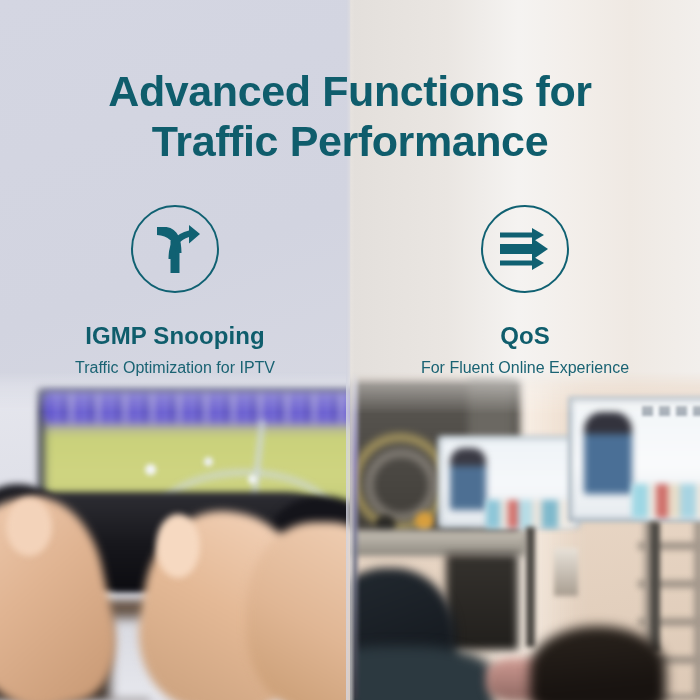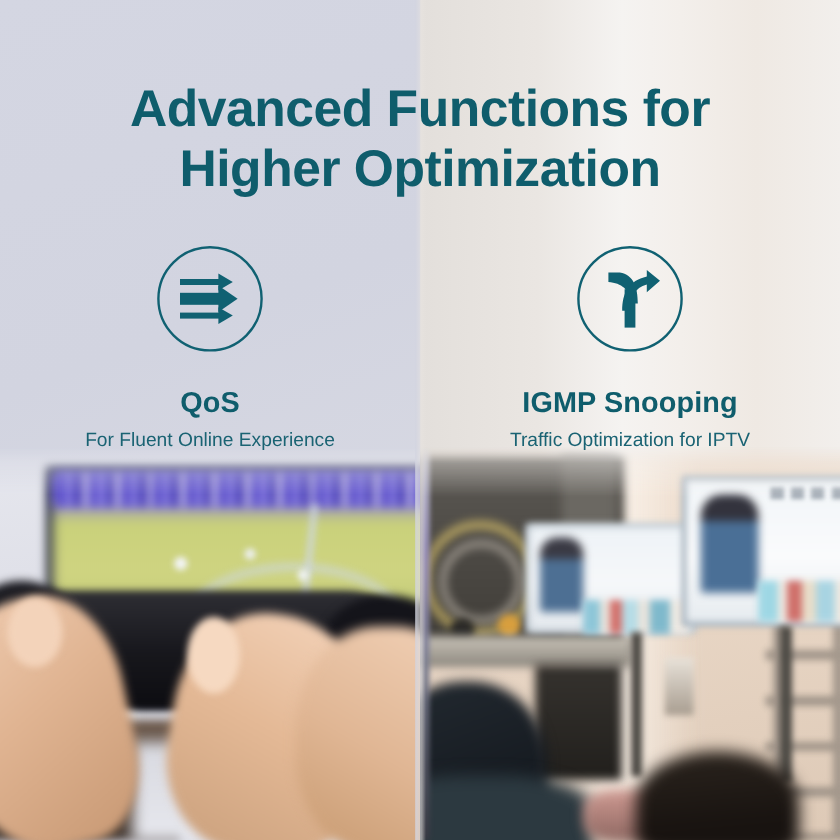--- a/index.html
+++ b/index.html
@@ -391,44 +391,24 @@
     <div class="pr-head2"></div>
     <div class="pr-edge"></div>
   </div>
 
   <div class="seam"></div>
 
   <div class="content">
 
     <div class="title">
       <span>Advanced Functions for</span>
-      <span class="l2">Higher Optimization</span>
+      <span class="l2">Traffic Performance</span>
     </div>
 
     <div class="cols">
-
-      <div class="col">
-        <div class="icon-ring">
-          <span>
-            <svg width="54" height="50" viewBox="0 0 54 50">
-
-              <rect x="2" y="8.5" width="34" height="5" fill="#106172"></rect>
-              <path d="M34 4 L46 11 L34 18 Z" fill="#106172"></path>
-
-              <rect x="2" y="20" width="34" height="10" fill="#106172"></rect>
-              <path d="M34 14 L50 25 L34 36 Z" fill="#106172"></path>
-
-              <rect x="2" y="36.5" width="34" height="5" fill="#106172"></rect>
-              <path d="M34 32 L46 39 L34 46 Z" fill="#106172"></path>
-            </svg>
-          </span>
-        </div>
-        <div class="feat-title">QoS</div>
-        <div class="feat-sub">For Fluent Online Experience</div>
-      </div>
 
       <div class="col">
         <div class="icon-ring">
           <span>
             <svg width="54" height="52" viewBox="0 0 54 52">
 
               <rect x="22.5" y="18" width="9" height="32" fill="#106172"></rect>
 
               <path d="M27 30
                        C 27 18, 20 13, 9 12
@@ -443,15 +423,35 @@
                        L 41 2
                        L 41 7.5
                        C 26 11, 20.5 21, 20.5 36 Z" fill="#106172"></path>
             </svg>
           </span>
         </div>
         <div class="feat-title">IGMP Snooping</div>
         <div class="feat-sub">Traffic Optimization for IPTV</div>
       </div>
 
+      <div class="col">
+        <div class="icon-ring">
+          <span>
+            <svg width="54" height="50" viewBox="0 0 54 50">
+
+              <rect x="2" y="8.5" width="34" height="5" fill="#106172"></rect>
+              <path d="M34 4 L46 11 L34 18 Z" fill="#106172"></path>
+
+              <rect x="2" y="20" width="34" height="10" fill="#106172"></rect>
+              <path d="M34 14 L50 25 L34 36 Z" fill="#106172"></path>
+
+              <rect x="2" y="36.5" width="34" height="5" fill="#106172"></rect>
+              <path d="M34 32 L46 39 L34 46 Z" fill="#106172"></path>
+            </svg>
+          </span>
+        </div>
+        <div class="feat-title">QoS</div>
+        <div class="feat-sub">For Fluent Online Experience</div>
+      </div>
+
     </div>
   </div>
 </div>
 
 </body></html>

